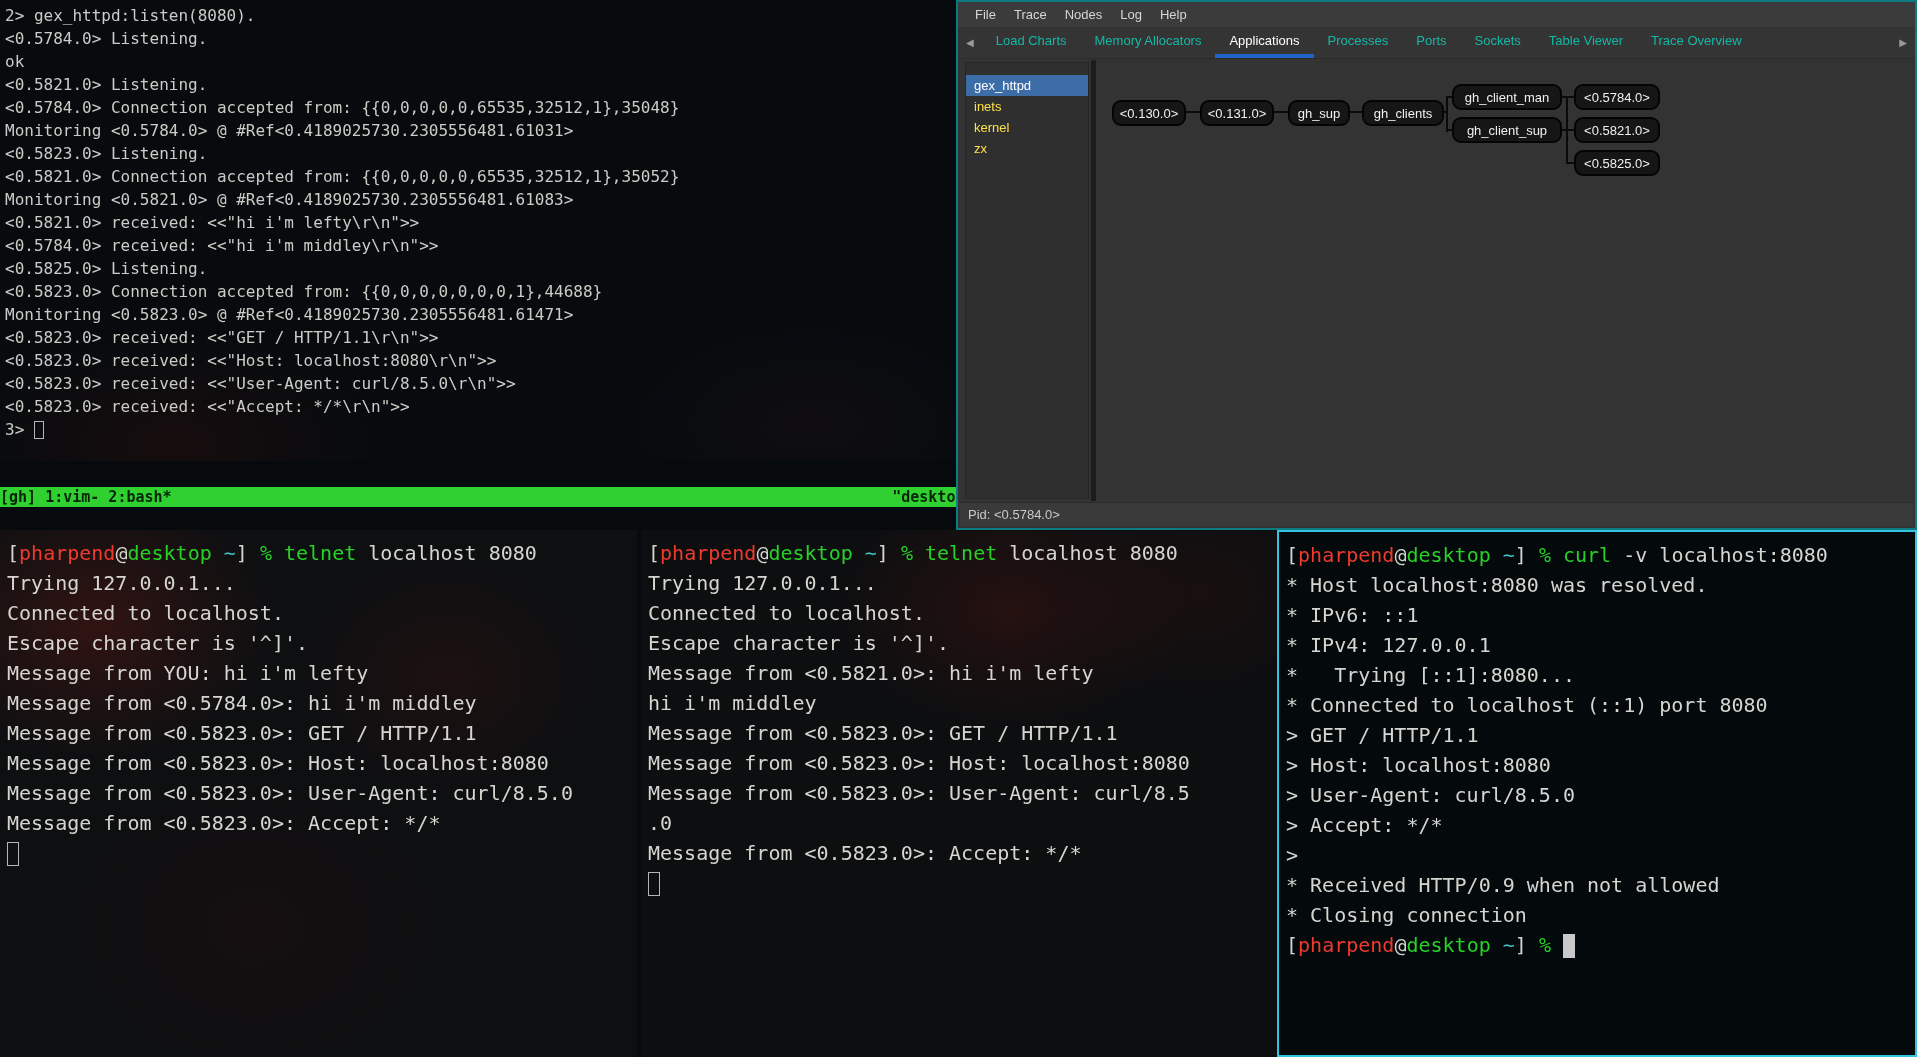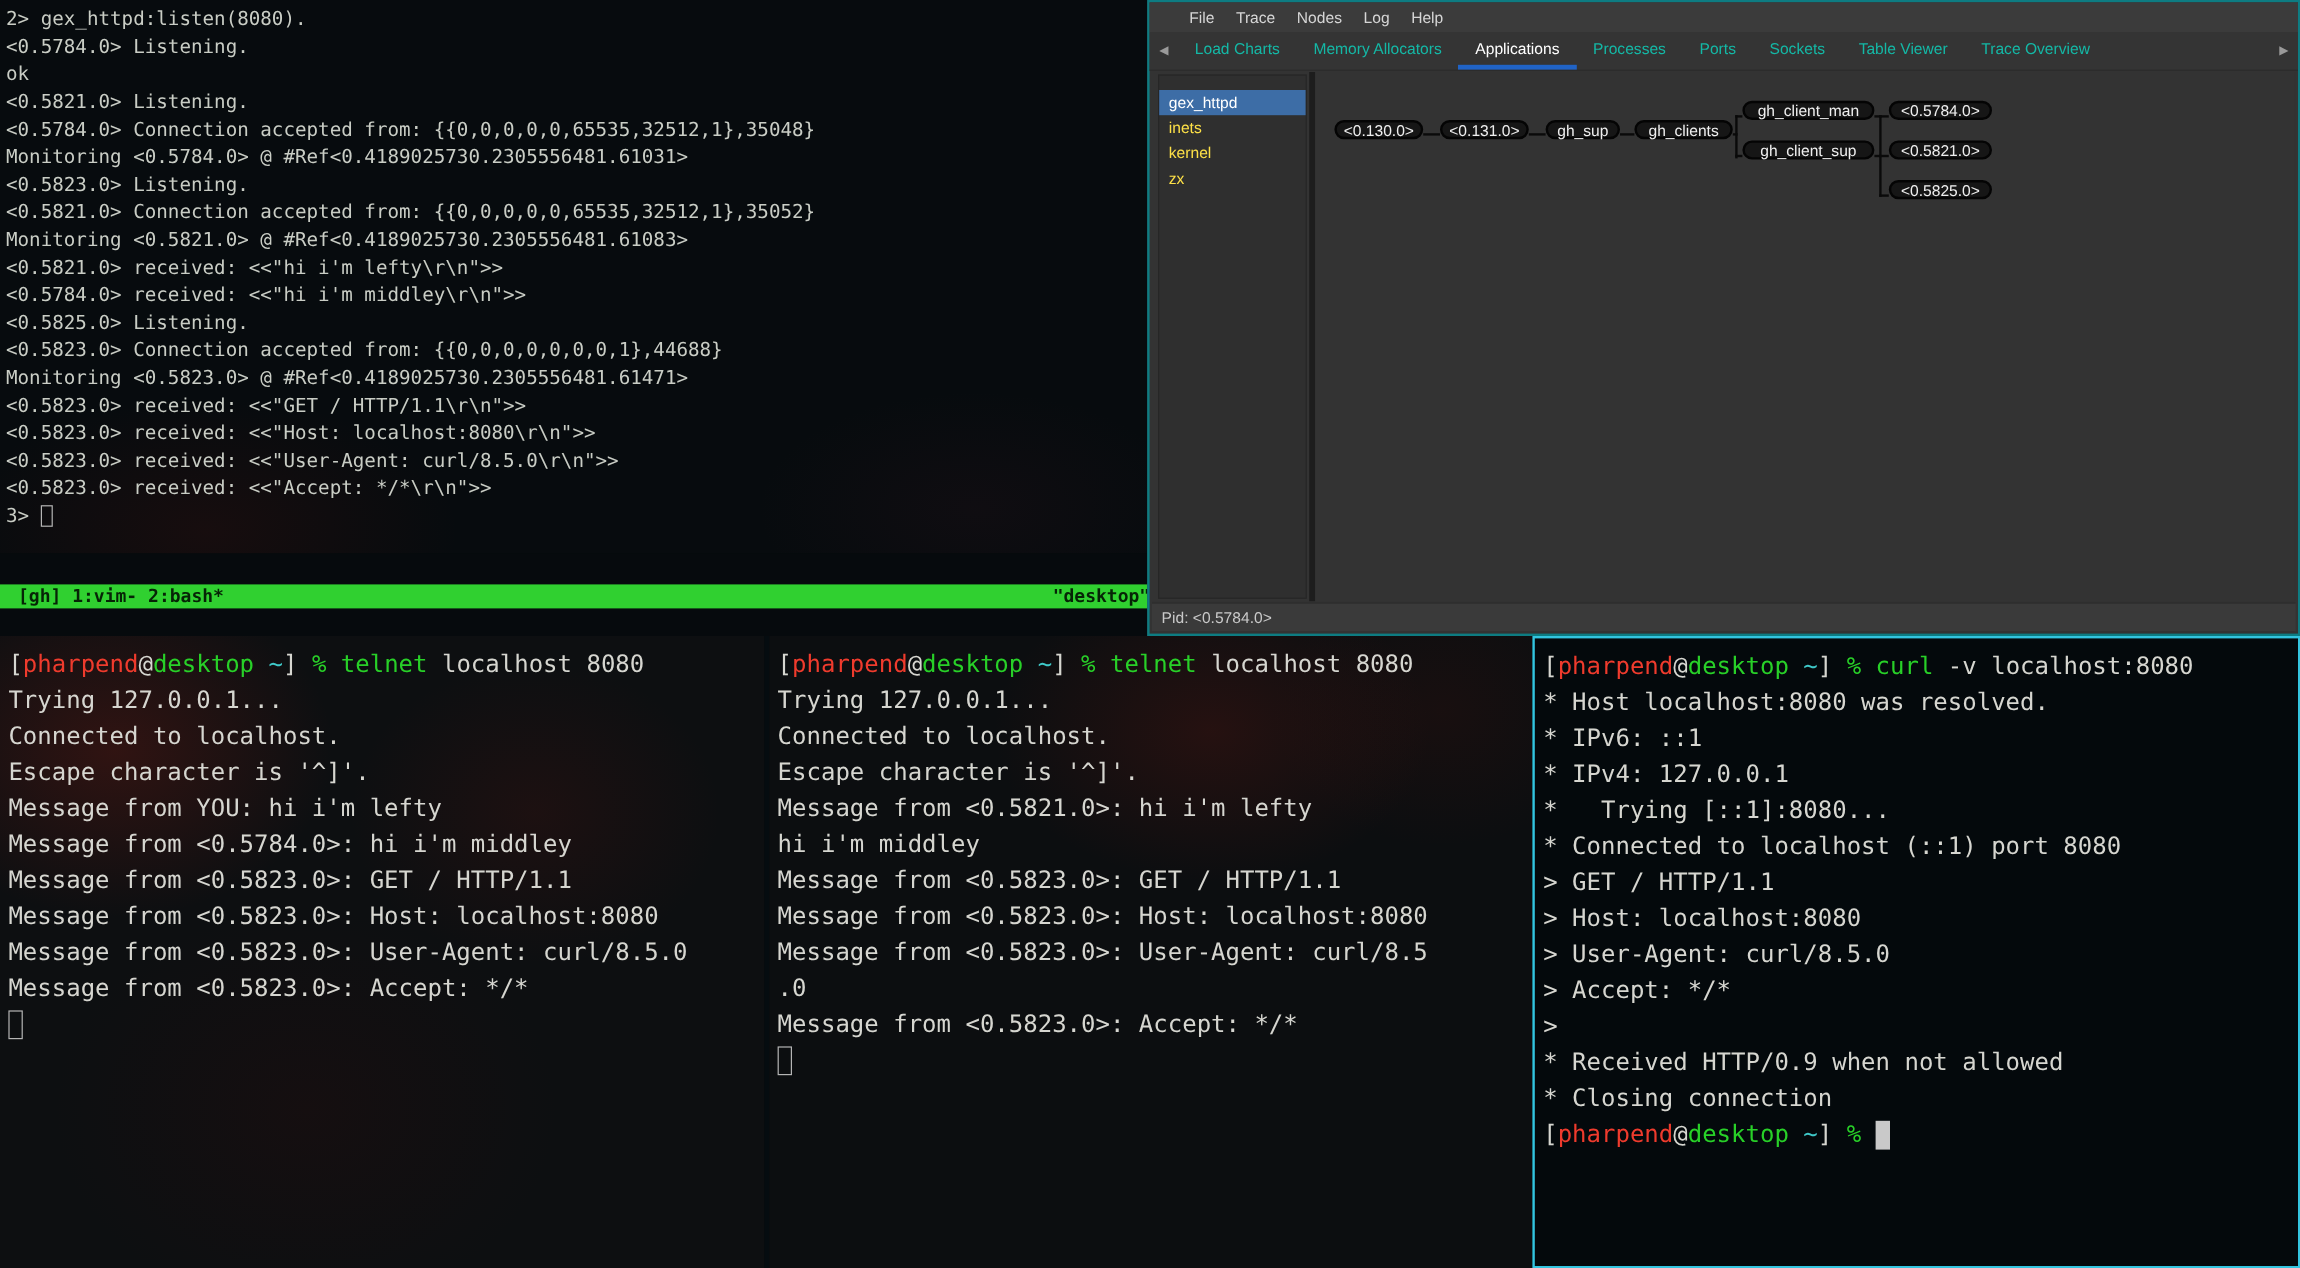--- a/index.html
+++ b/index.html
@@ -9,41 +9,41 @@
   #top-term{position:absolute;left:0;top:0;width:956px;height:461px;
     background:
       radial-gradient(ellipse 300px 160px at 18% 96%, rgba(120,25,15,.14), transparent 70%),
       radial-gradient(ellipse 260px 140px at 85% 92%, rgba(90,30,45,.10), transparent 70%),
       #070b0e;
     color:#c9cdc5;font-size:16px;line-height:23px;padding:4px 0 0 5px;box-sizing:border-box;}
   #top-term .tline{white-space:pre;}
   
   #tmux-bar{position:absolute;left:0;top:487px;width:1118px;height:20px;
     background:var(--tmux_green);color:#053005;font-size:15px;font-weight:700;
-    display:flex;justify-content:space-between;align-items:center;padding:0 15px;box-sizing:border-box;}
+    display:flex;justify-content:space-between;align-items:center;padding:0 0;box-sizing:border-box;}
   #tmux-bar span{color:#062406;}
   
   #observer{position:absolute;left:956px;top:0;width:961px;height:530px;box-sizing:border-box;
     border:2px solid var(--teal_border);background:#333333;font-family:"Liberation Sans","DejaVu Sans",sans-serif;}
-  #obs-menubar{height:25px;background:#3b3b3b;display:flex;align-items:center;padding-left:24px;}
+  #obs-menubar{height:25px;background:#3b3b3b;display:flex;align-items:center;padding-left:8px;}
   .menu-item{color:#d6d6d6;font-size:13px;padding:0 9px;cursor:default;}
   #obs-tabbar{height:31px;background:#343434;display:flex;align-items:stretch;border-bottom:1px solid #2b2b2b;}
   .tab-arrow{color:#9a9a9a;font-size:10px;display:flex;align-items:center;padding:0 8px;}
   .tab{color:#14b8a6;font-size:13px;display:flex;align-items:center;padding:0 14px;
     border-bottom:4px solid transparent;box-sizing:border-box;}
   .tab.active{color:#ffffff;border-bottom:4px solid var(--accent_blue);}
   .tab-spacer{flex:1;}
   #obs-content{position:absolute;left:2px;right:2px;top:58px;bottom:27px;background:#333333;}
   #obs-sidebar{position:absolute;left:5px;top:2px;width:124px;bottom:2px;background:#2f2f2f;
     border:1px solid #262626;padding-top:12px;box-sizing:border-box;}
   .app-item{height:21px;line-height:21px;padding-left:8px;font-size:13px;color:#fde047;}
   .app-item.selected{background:var(--selection_blue);color:#ffffff;}
   #sidebar-divider{position:absolute;left:131px;top:0;bottom:0;width:5px;background:#1d1d1d;}
   #tree-canvas{position:absolute;left:136px;top:0;right:1px;bottom:0;background:#333333;}
-  .tree-node{position:absolute;height:16px;background:#161616;border:2px solid #040404;border-radius:9px;
+  .tree-node{position:absolute;height:26px;background:#161616;border:2px solid #040404;border-radius:9px;
     color:#efefef;font-size:13px;display:flex;align-items:center;justify-content:center;box-sizing:border-box;}
   .tree-line{position:absolute;background:#0a0a0a;}
   #obs-status{position:absolute;left:2px;right:2px;bottom:2px;height:23px;background:#3a3a3a;
     border-top:1px solid #2a2a2a;color:#c9c9c9;font-size:13px;line-height:23px;padding-left:8px;}
   
   .pane{position:absolute;top:530px;height:527px;box-sizing:border-box;color:#d6d6d0;
     font-size:20px;line-height:30px;padding:8px 0 0 7px;}
   .pane .tline{white-space:pre;}
   #pane-left{left:0;width:637px;
     background:

